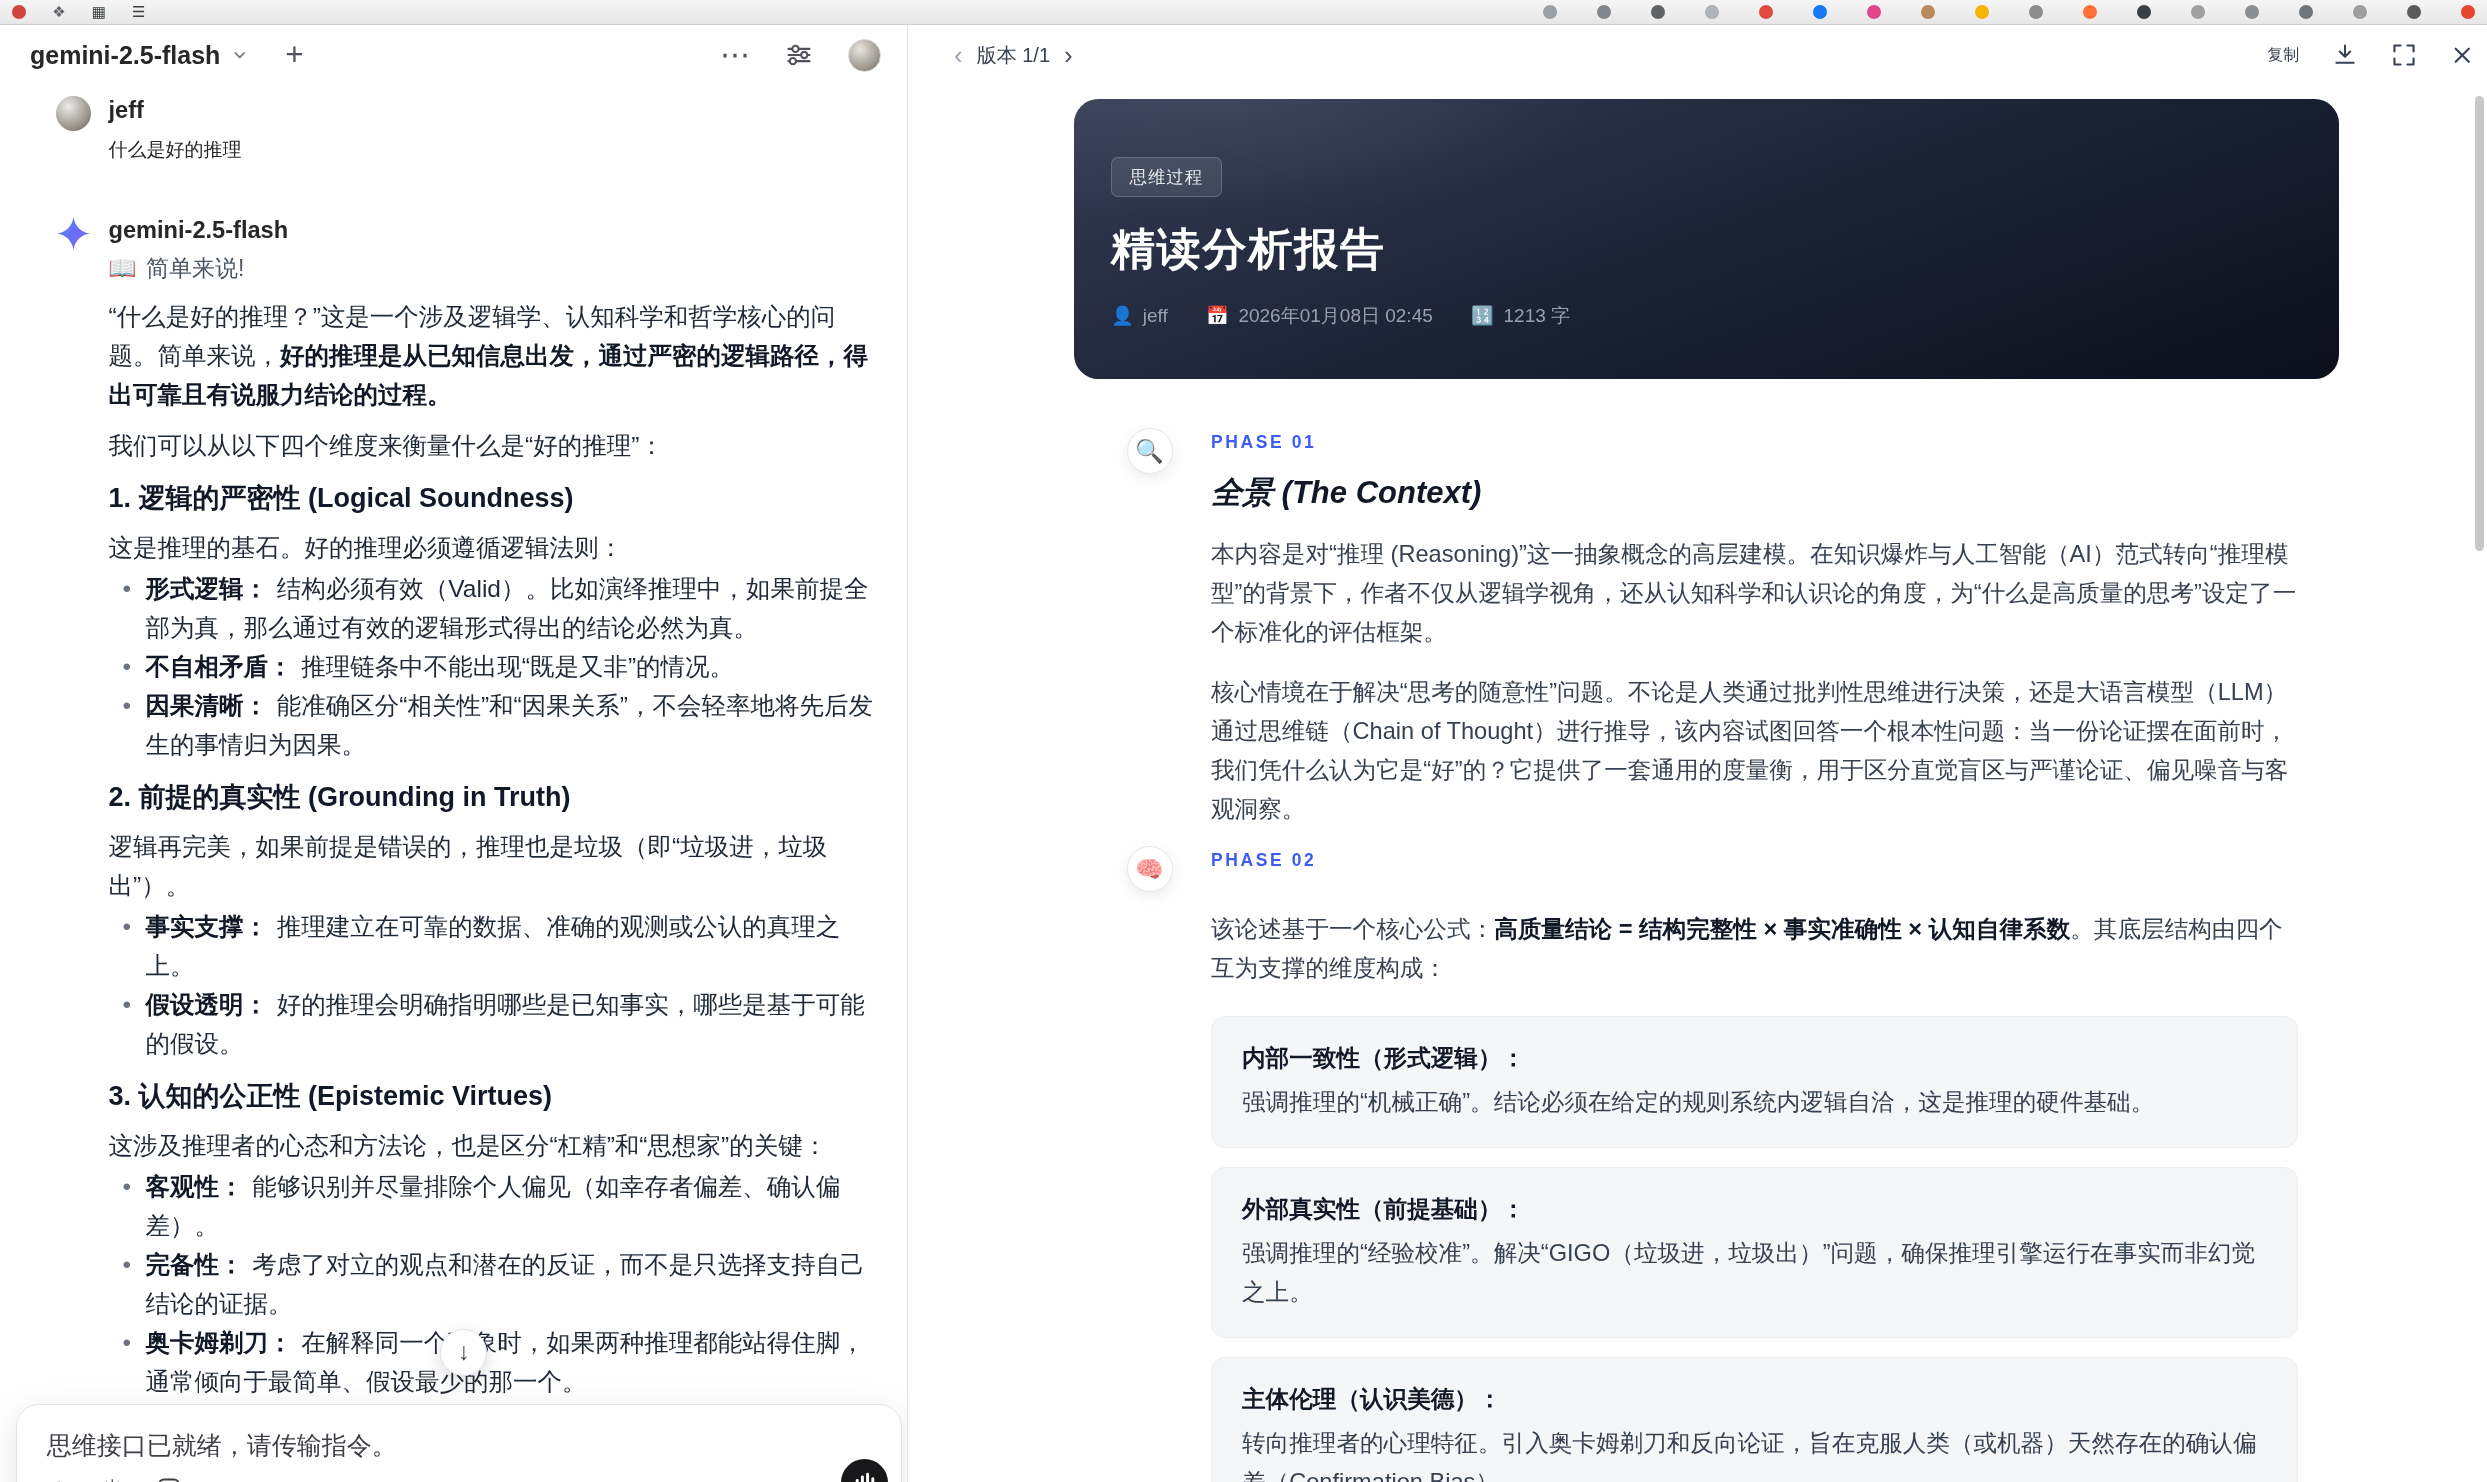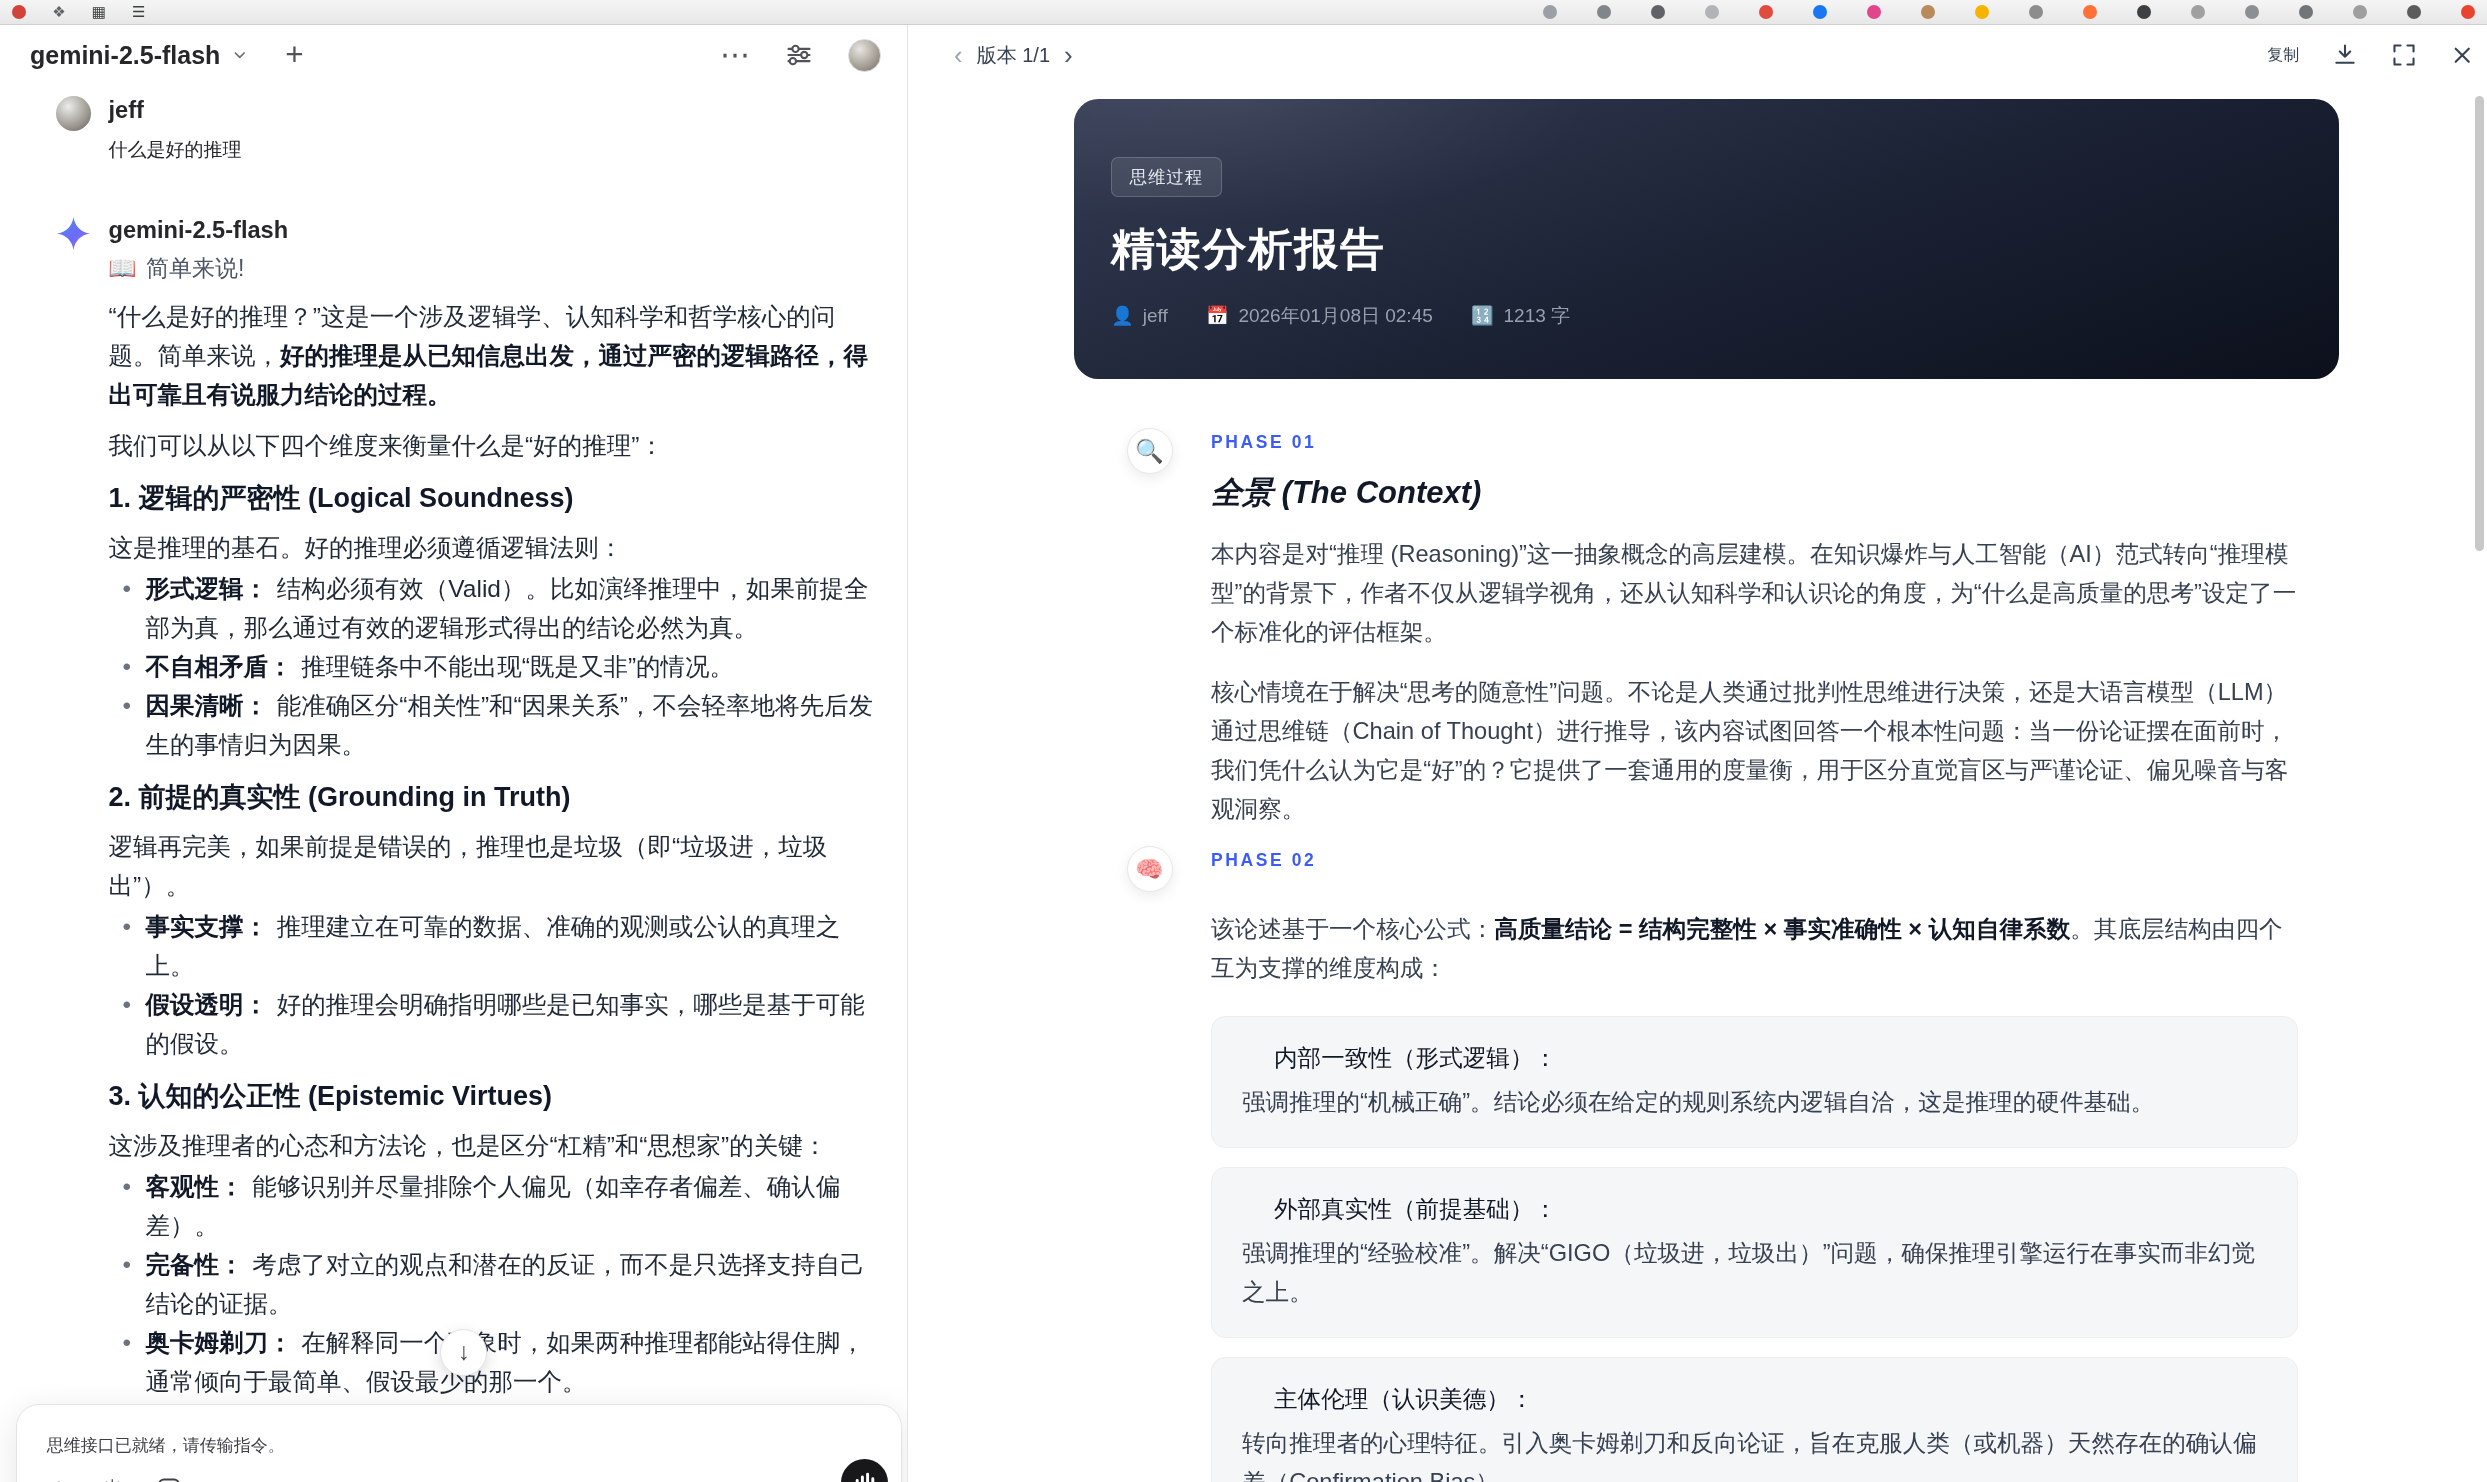--- a/index.html
+++ b/index.html
@@ -49,21 +49,21 @@
   .md strong { font-weight:700; color:#111827; }
   .li-term { margin-right:8.8px;margin-top:16px; }
 
   .scroll-down-btn { position:absolute; left:440px; top:1304px; width:47px; height:47px; border-radius:50%;
     background:#fff; border:0.9px solid #e4e4e7; box-shadow:0 5.3px 15.8px rgba(0,0,0,.14);
     display:flex; align-items:center; justify-content:center; font-size:24.5px; color:#3f3f46; cursor:pointer; z-index:20; }
 
   .composer { position:absolute; left:15.8px; right:5.3px; bottom:-96px; height:175px;
     background:#fff; border:0.9px solid #e4e4e7; border-radius:23px;
     box-shadow:0 8.8px 35px rgba(0,0,0,.10); padding:23px 30px; z-index:30; }
-  .composer-text { font-size:17px; color:#3f3f46; line-height:35px; }
+  .composer-text { font-size:25px; color:#3f3f46; line-height:35px; }
   .composer-actions { display:flex; align-items:center; gap:33px; margin-top:8.8px; padding-left:1.8px; }
   .composer-plus { font-size:35px; font-weight:300; color:#3f3f46; line-height:1; background:none; border:none; cursor:pointer; }
   .composer-glyph { font-size:24.5px; color:#3f3f46; line-height:1; background:none; border:none; cursor:pointer; }
   .voice-btn { position:absolute; top:54px; right:12.3px; width:47px; height:47px; border-radius:50%;
     background:#18181b; display:flex; align-items:center; justify-content:center; border:none; cursor:pointer; }
 
   
   .artifact-panel { flex:1; position:relative; overflow:hidden; background:#fff; }
   .artifact-toolbar { height:61px; display:flex; align-items:center; padding:0 12.3px 0 46px; }
   .version-nav { display:flex; align-items:center; gap:14px; font-size:20px; color:#374151; }
@@ -94,21 +94,21 @@
     background:#fff; border:0.9px solid #e5e7eb; box-shadow:0 4.4px 12.3px rgba(0,0,0,.08);
     display:flex; align-items:center; justify-content:center; font-size:23px; }
   .phase-label { color:#3d5cf5; font-size:17.5px; font-weight:700; letter-spacing:2.6px; line-height:21px; }
   .phase-title { font-size:31px; font-weight:700; color:#111827; margin-top:19px;font-style:italic; }
   .phase p { font-size:23.6px; line-height:39px; color:#374151; margin-top:21px; }
   .phase p.intro-gap { margin-top:39px; }
   .phase strong { font-weight:700; color:#111827; }
 
   .cards { margin-top:28px; display:flex; flex-direction:column; gap:19px; }
   .card { background:#f5f6f8; border:0.9px solid #eceef1; border-radius:14px; padding:24.5px 30px; }
-  .card-title { font-size:23.6px; font-weight:400; color:#111827; line-height:35px;margin-left:32px; }
+  .card-title { font-size:23.6px; font-weight:700; color:#111827; line-height:35px; }
   .card-body { font-size:23.6px; color:#374151; line-height:39px; margin-top:7px; }
 
   .page-scrollbar { position:absolute; right:3.5px; top:96px; width:8.8px; height:455px;
     border-radius:5.3px; background:#c8c8c8; z-index:95; cursor:pointer; }
 </style>
 </head>
 <body>
 
 <header class="menubar">
   <div class="mb-group left" id="mb-left">

